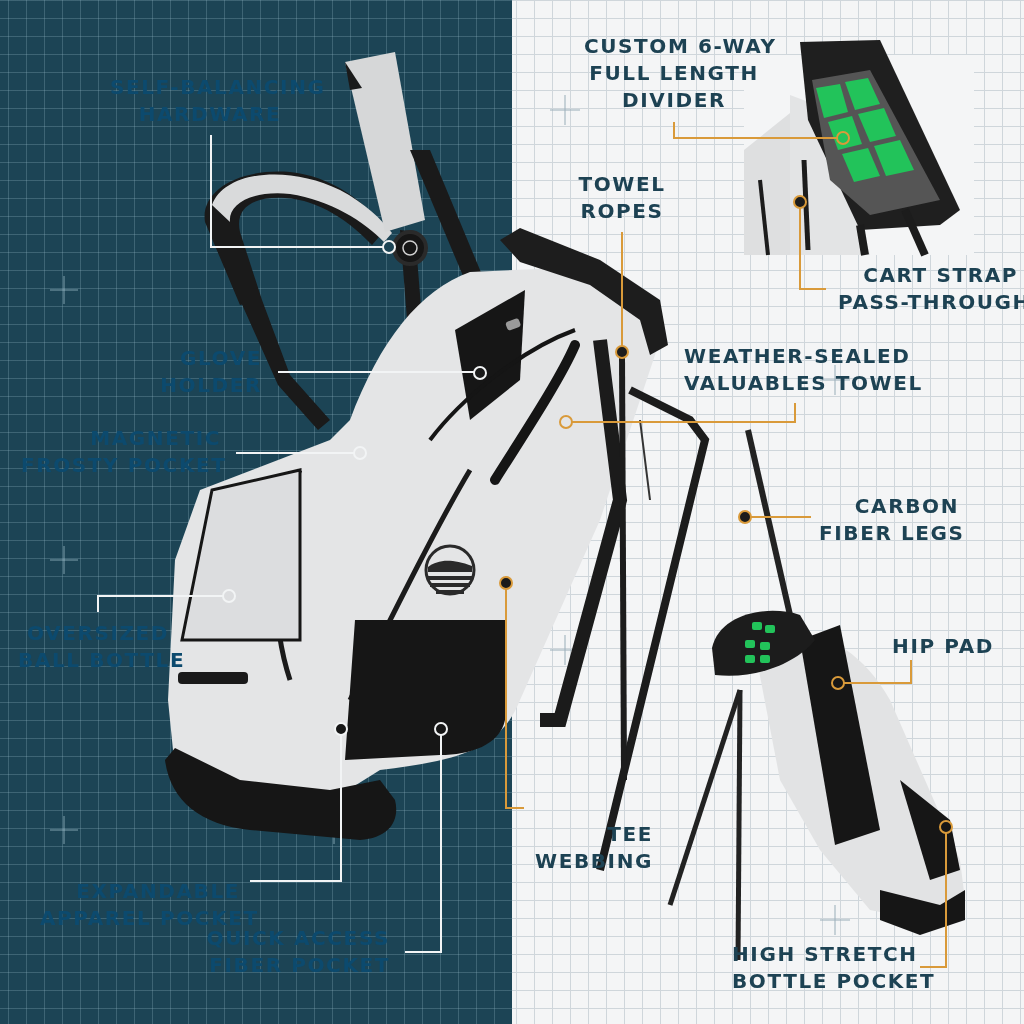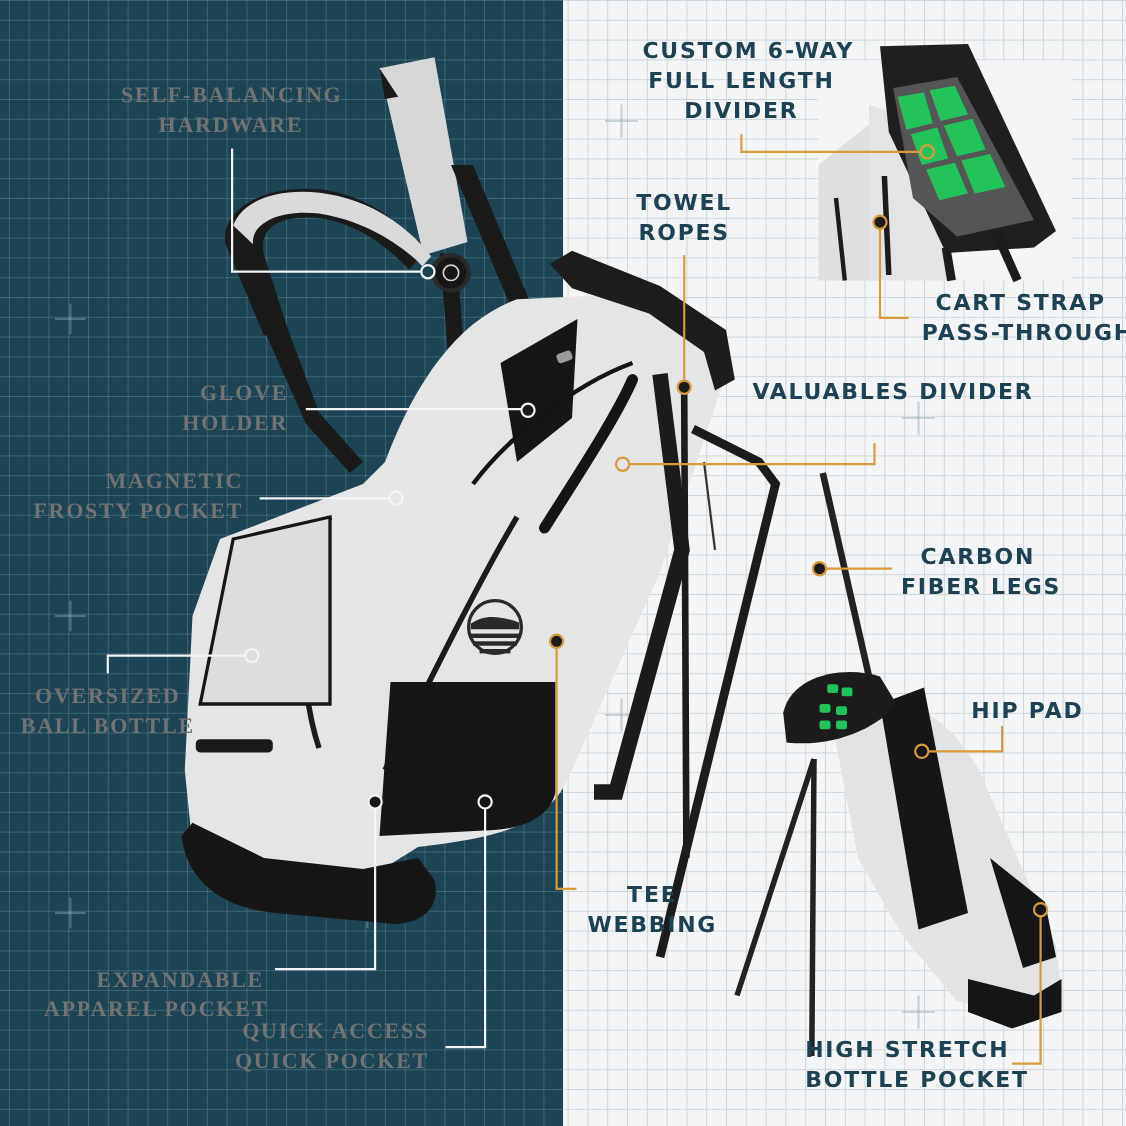--- a/index.html
+++ b/index.html
@@ -22,25 +22,25 @@
       linear-gradient(90deg, #cfd6db 1px, transparent 1px);
     background-size: 18px 18px;
     background-position: 4px 0px;
   }
   svg.art { position: absolute; left: 0; top: 0; width: 1024px; height: 1024px; }
   .label {
     position: absolute; font-weight: bold; font-size: 20px; letter-spacing: 1.6px;
     line-height: 27px; white-space: nowrap;
   }
   .label span { display: block; }
-  .label.dark-bg { color: #737373; font-family: Liberation Serif, serif; }
+  .label.dark-bg { color: #0c4a6e; }
   .label.light-bg { color: #1d4253; }
   .al-c { text-align: center; }
   .al-r { text-align: right; }
-  .al-l { text-align: center; }
+  .al-l { text-align: right; }
 </style>
 </head>
 <body>
 
 <div class="canvas">
   <div class="bg-dark"></div>
   <div class="bg-light"></div>
 
   <svg class="art" viewBox="0 0 1024 1024">
 
@@ -201,42 +201,43 @@
   <div class="label dark-bg al-c" style="left:18px; top:620px; width:160px;">
     <span>OVERSIZED</span>
     <span>BALL BOTTLE</span>
   </div>
   <div class="label dark-bg al-r" style="left:40px; top:854px; width:200px;margin-top:24px;">
     <span>EXPANDABLE</span>
     <span>APPAREL POCKET</span>
   </div>
   <div class="label dark-bg al-r" style="left:200px; top:925px; width:190px;">
     <span>QUICK ACCESS</span>
-    <span>QUICK POCKET</span>
-  </div>
-
-  <div class="label light-bg al-l" style="left:533px; top:800px; width:120px;">
+    <span>FIBER POCKET</span>
+  </div>
+
+  <div class="label light-bg al-l" style="left:533px; top:821px; width:120px;">
     <span>TEE</span>
     <span>WEBBING</span>
   </div>
   <div class="label light-bg al-c" style="left:584px; top:33px; width:180px;">
     <span>CUSTOM 6-WAY</span>
     <span>FULL LENGTH</span>
     <span>DIVIDER</span>
   </div>
   <div class="label light-bg al-c" style="left:562px; top:171px; width:120px;">
     <span>TOWEL</span>
     <span>ROPES</span>
   </div>
   <div class="label light-bg al-l" style="left:838px; top:262px; width:180px;">
     <span>CART STRAP</span>
     <span>PASS-THROUGH</span>
   </div>
   <div class="label light-bg al-c" style="left:684px; top:343px; width:220px;">
-    <span>VALUABLES DIVIDER</span>
+    <span>WEATHER-SEALED</span>
+    <span>VALUABLES TOWEL</span>
   </div>
   <div class="label light-bg al-l" style="left:819px; top:493px; width:140px;">
     <span>CARBON</span>
     <span>FIBER LEGS</span>
   </div>
   <div class="label light-bg al-l" style="left:874px; top:633px; width:120px;">
     <span>HIP PAD</span>
   </div>
   <div class="label light-bg al-r" style="left:732px; top:941px; width:180px;">
     <span>HIGH STRETCH</span>

